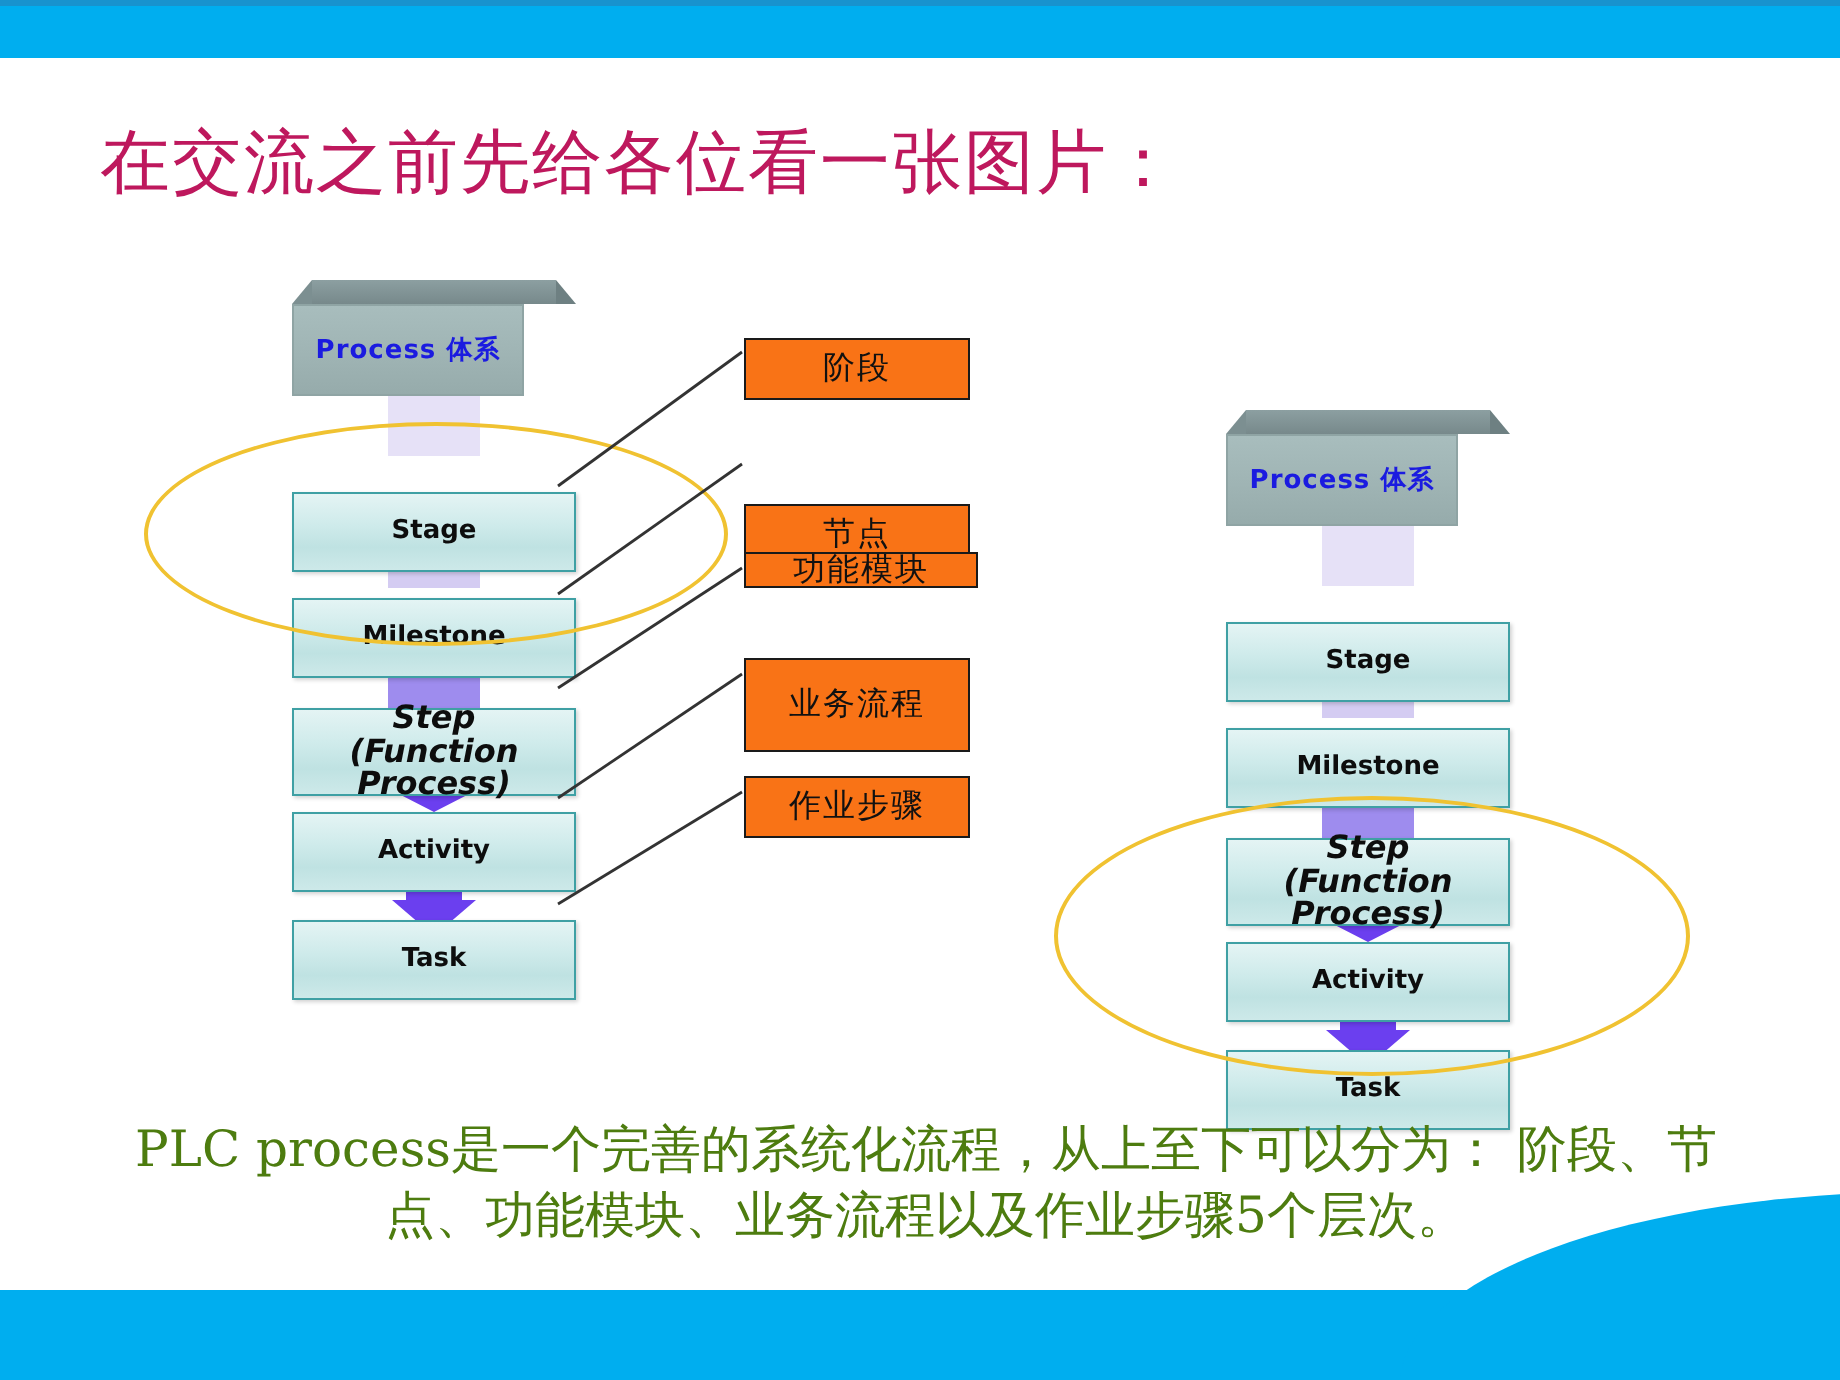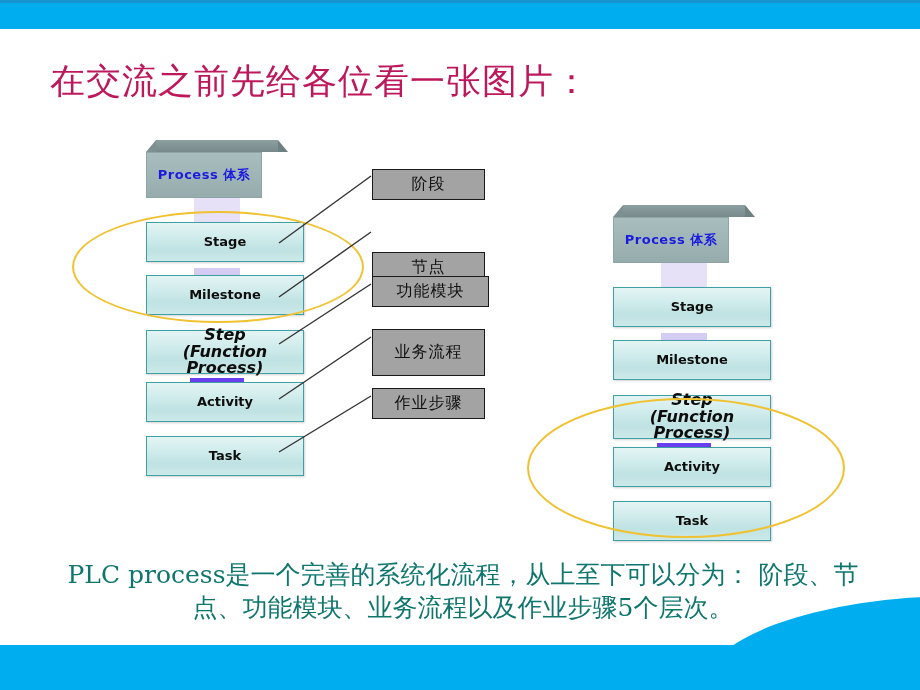--- a/index.html
+++ b/index.html
@@ -106,28 +106,29 @@
   .proc-top .body-label {
     font-family: "DejaVu Sans", "Liberation Sans", sans-serif;
     font-weight: bold;
     font-size: 13px;
     color: #1B1BE0;
     letter-spacing: 0.5px;
   }
 
   .node-box {
     position: absolute;
-    width: 158px; height: 40px;
+    width: 142px; height: 40px;
     background: linear-gradient(180deg, #E4F4F4 0%, #CFEBEB 40%, #BFE2E2 70%, #CDE9E9 100%);
     border: 1px solid #3FA0A4;
     box-sizing: border-box;
     display: flex;
     align-items: center;
     justify-content: center;
     box-shadow: 1px 1px 2px rgba(0,0,0,0.18);
+    margin-top: 24px;
   }
   .node-box .node-label {
     font-family: "DejaVu Sans", "Liberation Sans", sans-serif;
     font-weight: bold;
     font-size: 13px;
     color: #0d0d0d;
     text-align: center;
     line-height: 1.05;
   }
   .node-box.two-line .node-label { font-size: 16px; font-style: italic; }
@@ -137,21 +138,21 @@
     position: absolute;
     border: 2px solid #F0C231;
     border-radius: 50%;
     box-sizing: border-box;
     background: transparent;
   }
 
   
   .callout-box {
     position: absolute;
-    background: #a3a3a3;
+    background: #f97316;
     border: 1px solid #1a1a1a;
     box-sizing: border-box;
     display: flex;
     align-items: center;
     justify-content: center;
     font-family: "DejaVu Serif", "Liberation Serif", serif;
     font-size: 16px;
     color: #111;
     letter-spacing: 1px;
   }
@@ -162,21 +163,21 @@
     pointer-events: none;
   }
 
   
   .summary {
     position: absolute;
     left: 48px; top: 558px;
     width: 830px;
     font-family: "DejaVu Serif", "Liberation Serif", serif;
     font-size: 25px;
-    color: #0f766e;
+    color: #4d7c0f;
     text-align: center;
     line-height: 1.32;
   }
 </style>
 </head>
 <body>
 
 <div id="slide">
 
   <div class="top-bar"></div>
@@ -282,21 +283,21 @@
     <line x1="279" y1="399" x2="371" y2="337" stroke="#333" stroke-width="1.4"></line>
     <line x1="279" y1="452" x2="371" y2="396" stroke="#333" stroke-width="1.4"></line>
   </svg>
 
   <div class="callout-box" style="left:372px; top:169px; width:113px; height:31px;">
     <span>阶段</span>
   </div>
   <div class="callout-box" style="left:372px; top:224px; width:113px; height:31px;margin-top:28px;">
     <span>节点</span>
   </div>
-  <div class="callout-box" style="left:372px; top:276px; width:117px; height:31px;">
+  <div class="callout-box" style="left:372px; top:276px; width:117px; height:18px;">
     <span>功能模块</span>
   </div>
   <div class="callout-box" style="left:372px; top:329px; width:113px; height:47px;">
     <span>业务流程</span>
   </div>
   <div class="callout-box" style="left:372px; top:388px; width:113px; height:31px;font-family:Liberation Serif, serif;">
     <span>作业步骤</span>
   </div>
 
   <div class="summary">

